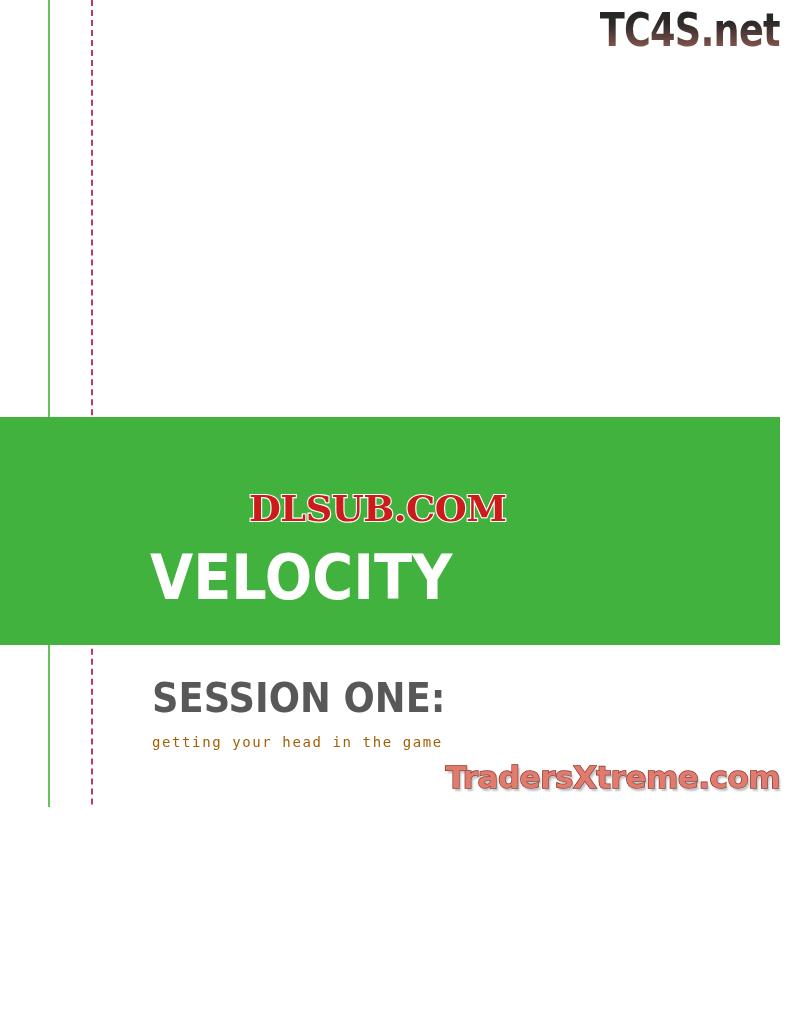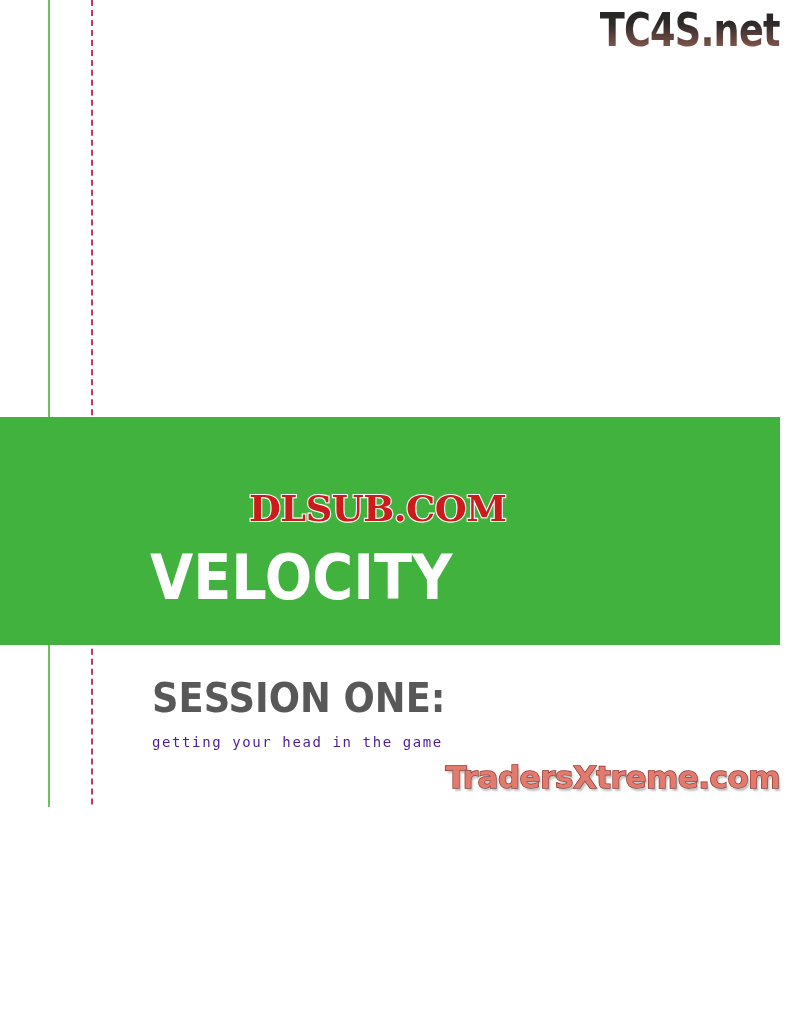--- a/index.html
+++ b/index.html
@@ -129,21 +129,21 @@
     white-space: nowrap;
   }
 
   .tagline {
     position: absolute;
     left: 152px;
     top: 732px;
     font-family: "DejaVu Sans Mono", monospace;
     font-size: 14px;
     line-height: 20px;
-    color: #4c1d95;
+    color: #a16207;
     letter-spacing: 1.6px;
     white-space: pre;
   }
 
   
   .wm-bottom {
     position: absolute;
     right: 11px;
     bottom: 12px;
     font-family: "DejaVu Sans", sans-serif;

